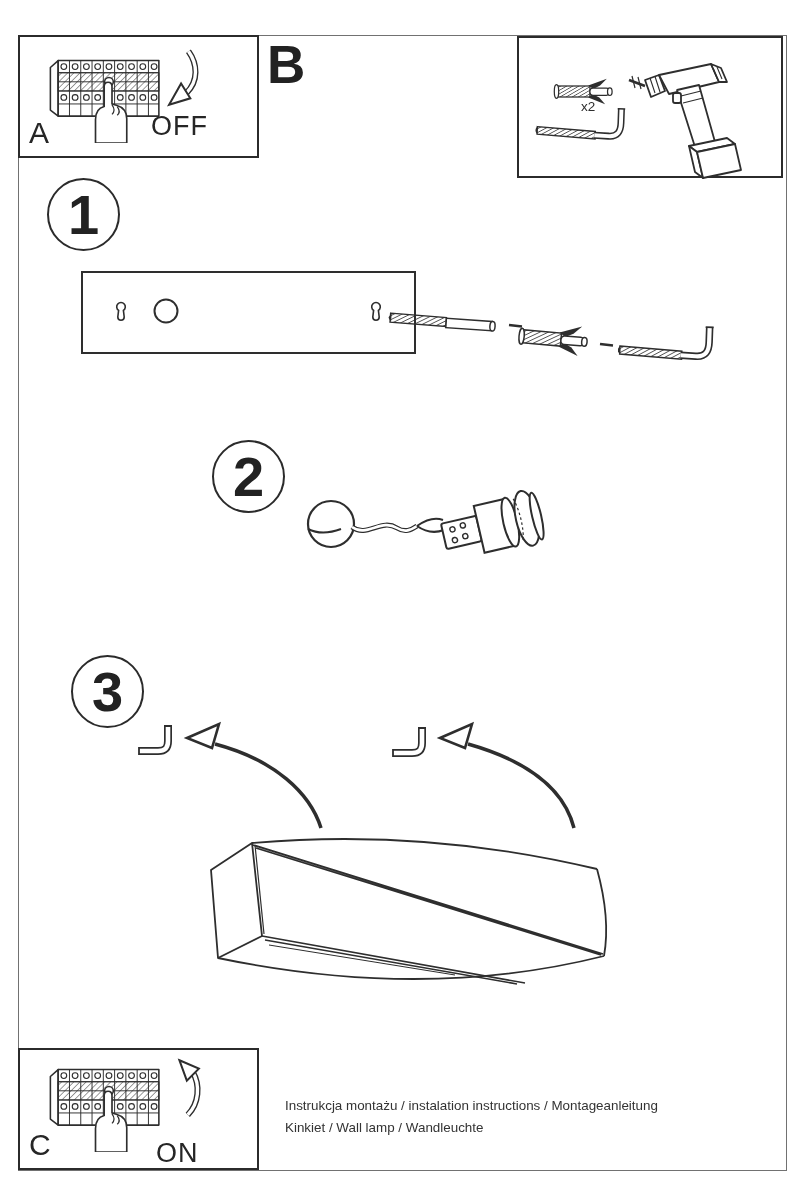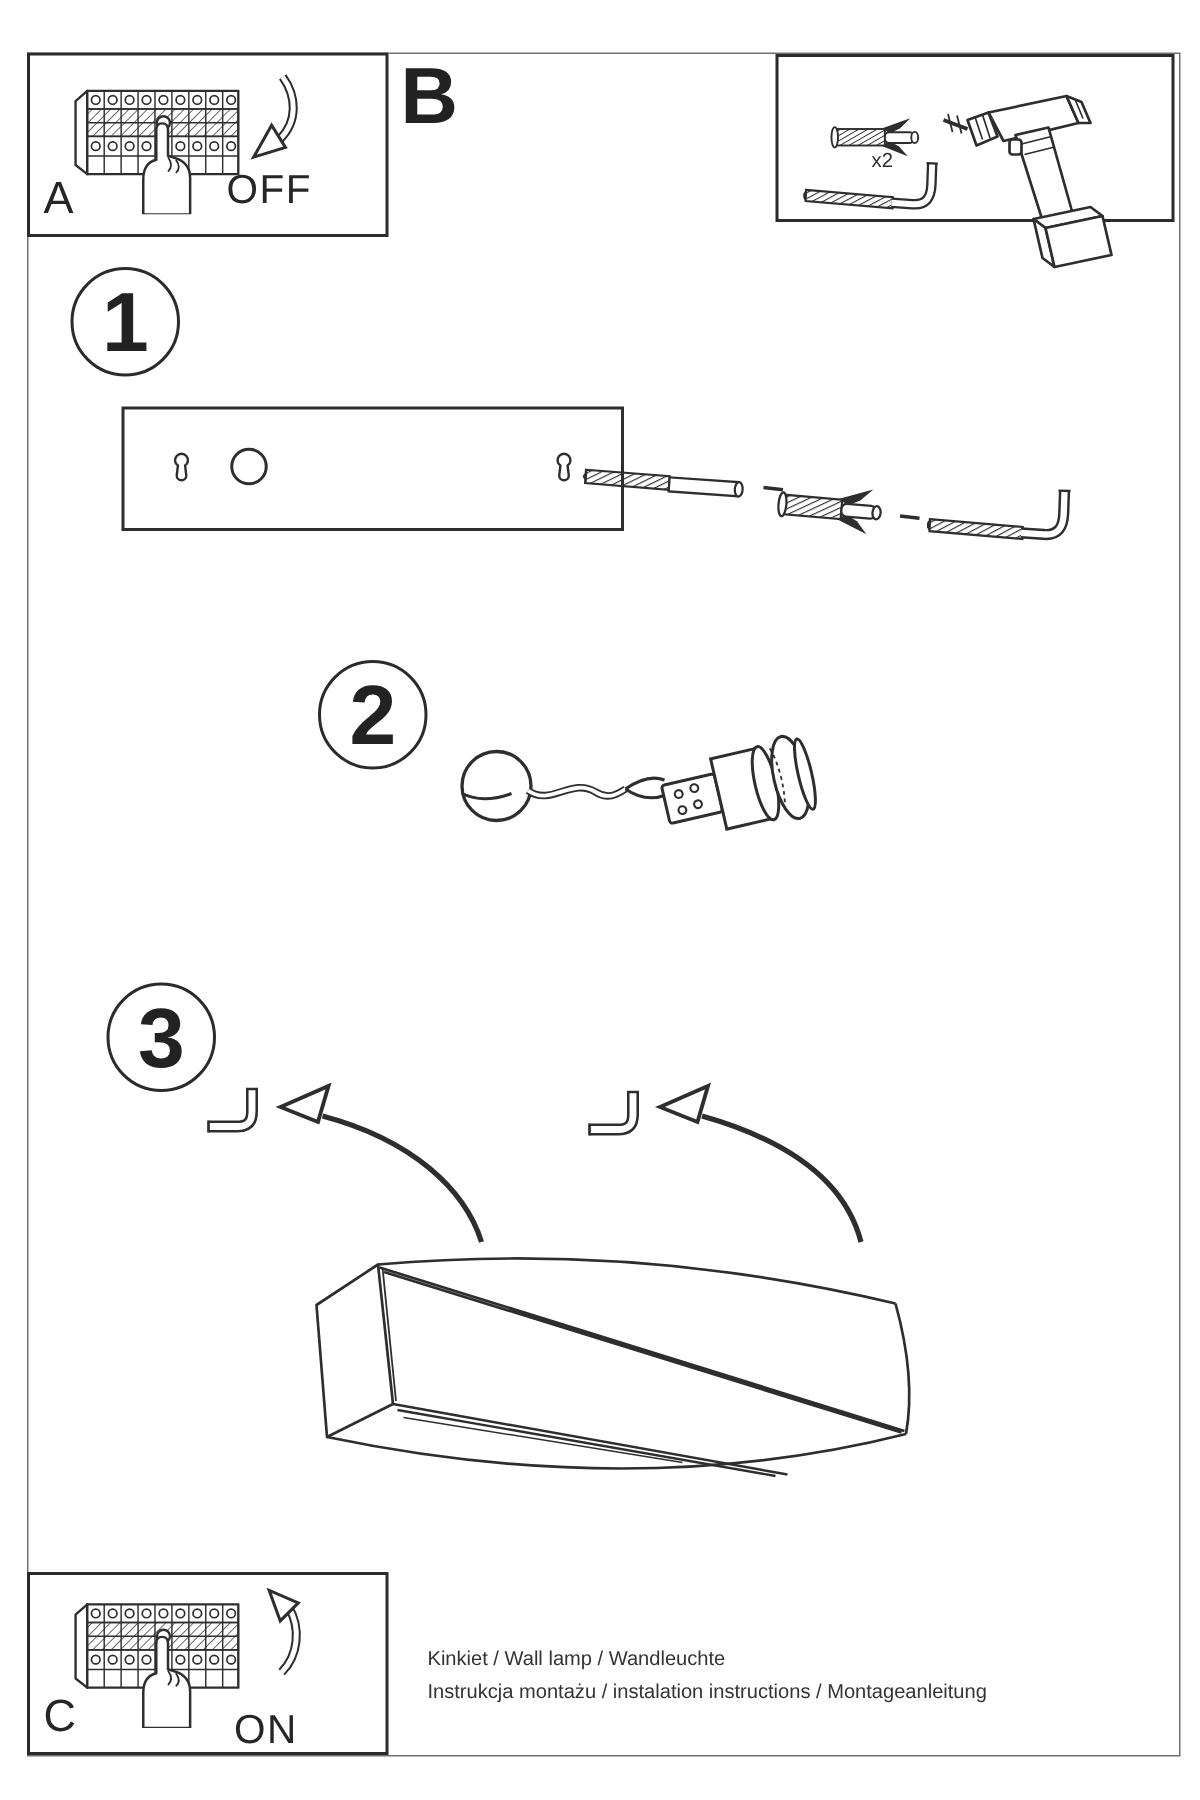--- a/index.html
+++ b/index.html
@@ -3,21 +3,21 @@
 <meta charset="utf-8">
 <style>
   html,body{margin:0;padding:0;background:#fff;}
   #canvas{position:relative;width:800px;height:1200px;background:#ffffff;
           font-family:"Liberation Sans",sans-serif;color:#2e2e2e;overflow:hidden;}
   .abs{position:absolute;}
   .page-border{left:18px;top:35px;width:767px;height:1134px;border:1px solid #717171;}
   .frame{border:2px solid #2b2b2b;background:#fff;box-sizing:border-box;}
   .boxA{left:18px;top:35px;width:241px;height:123px;}
   .boxC{left:18px;top:1048px;width:241px;height:122px;}
-  .partsBox{left:517px;top:36px;width:266px;height:112px;}
+  .partsBox{left:517px;top:36px;width:266px;height:142px;}
   .corner-letter{font-size:30px;color:#262626;}
   .state-label{font-size:27px;color:#262626;letter-spacing:1px;}
   .letterB{left:267px;top:38px;font-size:53px;font-weight:bold;color:#222;line-height:1;}
   .qty{font-size:13.5px;color:#2e2e2e;}
   .stepCircle{width:69px;height:69px;border:2px solid #2b2b2b;border-radius:50%;
               background:#fff;display:flex;align-items:center;justify-content:center;
               font-size:56px;font-weight:bold;color:#222;}
   .footer{left:285px;top:1095px;font-size:13.4px;line-height:22px;color:#333;white-space:nowrap;}
   svg{display:block;}
 </style>
@@ -237,17 +237,17 @@
       <use href="#sym-breaker"></use>
     </svg>
     <svg class="abs" style="left:141px;top:6px" width="48" height="64" viewBox="0 0 52 68">
       <use href="#sym-arrow-on"></use>
     </svg>
     <div class="abs state-label" style="left:136px;top:88px">ON</div>
     <div class="abs corner-letter" style="left:9px;bottom:6px">C</div>
   </div>
 
   <div class="abs footer">
+    <div>Instrukcja montażu / instalation instructions / Montageanleitung</div>
     <div>Kinkiet / Wall lamp / Wandleuchte</div>
-    <div>Instrukcja montażu / instalation instructions / Montageanleitung</div>
   </div>
 
 </div>
 
 </body></html>

